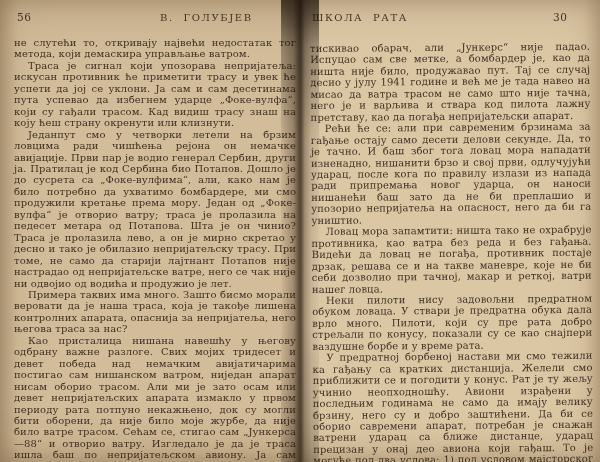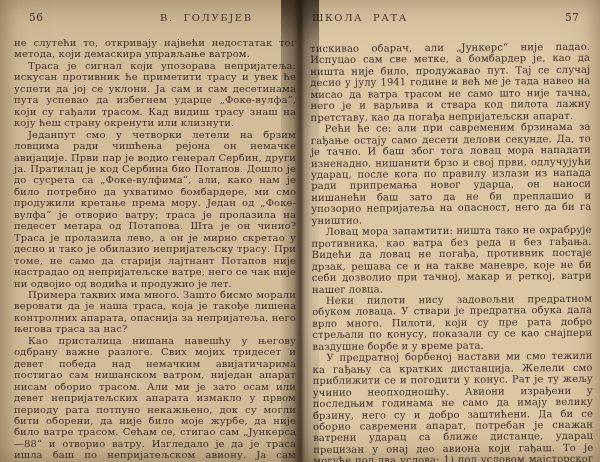--- a/index.html
+++ b/index.html
@@ -81,21 +81,20 @@
     word-spacing: 5px;
     color: #43352a;
     white-space: nowrap;
   }
   .page-number {
     position: absolute;
     top: 11px;
     font-size: 10.5px;
     letter-spacing: 0.5px;
     color: #43352a;
-    margin-left: 12px;
   }
   #page-number-left  { left: 17px; }
   #head-left         { left: 160px; width: 130px; }
   #head-right        { left: 312px; }
   #page-number-right { left: 553px; }
   .text-block {
     position: absolute;
     width: 282px;
     font-size: 10px;
     line-height: 11.45px;
@@ -115,21 +114,21 @@
 
   <div class="page left"></div>
   <div class="page right"></div>
 
   <span id="page-number-left" class="page-number">56</span>
 
   <span id="head-left" class="running-head">В. ГОЛУБЈЕВ</span>
 
   <span id="head-right" class="running-head">ШКОЛА РАТА</span>
 
-  <span id="page-number-right" class="page-number">57</span>
+  <span id="page-number-right" class="page-number">30</span>
 
   <div id="text-left" class="text-block">
     <p>не слутећи то, откривају највећи недостатак тог метода, који демаскира управљање ватром.</p>
     <p class="indent">Траса је сигнал који упозорава непријатеља: искусан противник ће приметити трасу и увек ће успети да јој се уклони. Ја сам и сам десетинама пута успевао да избегнем ударце „Фоке-вулфа“, који су гађали трасом. Кад видиш трасу знаш на коју ћеш страну окренути или клизнути.</p>
     <p class="indent">Једанпут смо у четворки летели на брзим ловцима ради чишћења рејона он немачке авијације. Први пар је водио генерал Сербин, други ја. Пратилац је код Сербина био Потапов. Дошло је до сусрета са „Фоке-вулфима“, али, како нам је било потребно да ухватимо бомбардере, ми смо продужили кретање према мору. Један од „Фоке-вулфа“ је отворио ватру; траса је пролазила на педесет метара од Потапова. Шта је он чинио? Траса је пролазила лево, а он је мирно скретао у десно и тако је обилазио непријатељску трасу. При томе, не само да старији лајтнант Потапов није настрадао од непријатељске ватре, него се чак није ни одвојио од водића и продужио је лет.</p>
     <p class="indent">Примера таквих има много. Зашто бисмо морали веровати да је наша траса, која је такође лишена контролних апарата, опаснија за непријатеља, него његова траса за нас?</p>
     <p class="indent">Као присталица нишана навешћу у његову одбрану важне разлоге. Свих мојих тридесет и девет победа над немачким авијатичарима постигао сам нишанском ватром, ниједан апарат нисам оборио трасом. Али ми је зато осам или девет непријатељских апарата измакло у првом периоду рата потпуно некажњено, док су могли бити оборени, да није било моје журбе, да није било ватре трасом. Сећам се, стигао сам „Јункерса—88“ и отворио ватру. Изгледало је да је траса ишла баш по непријатељском авиону. Ја сам притискивао и при-</p>
   </div>
 
   <div id="text-right" class="text-block">

